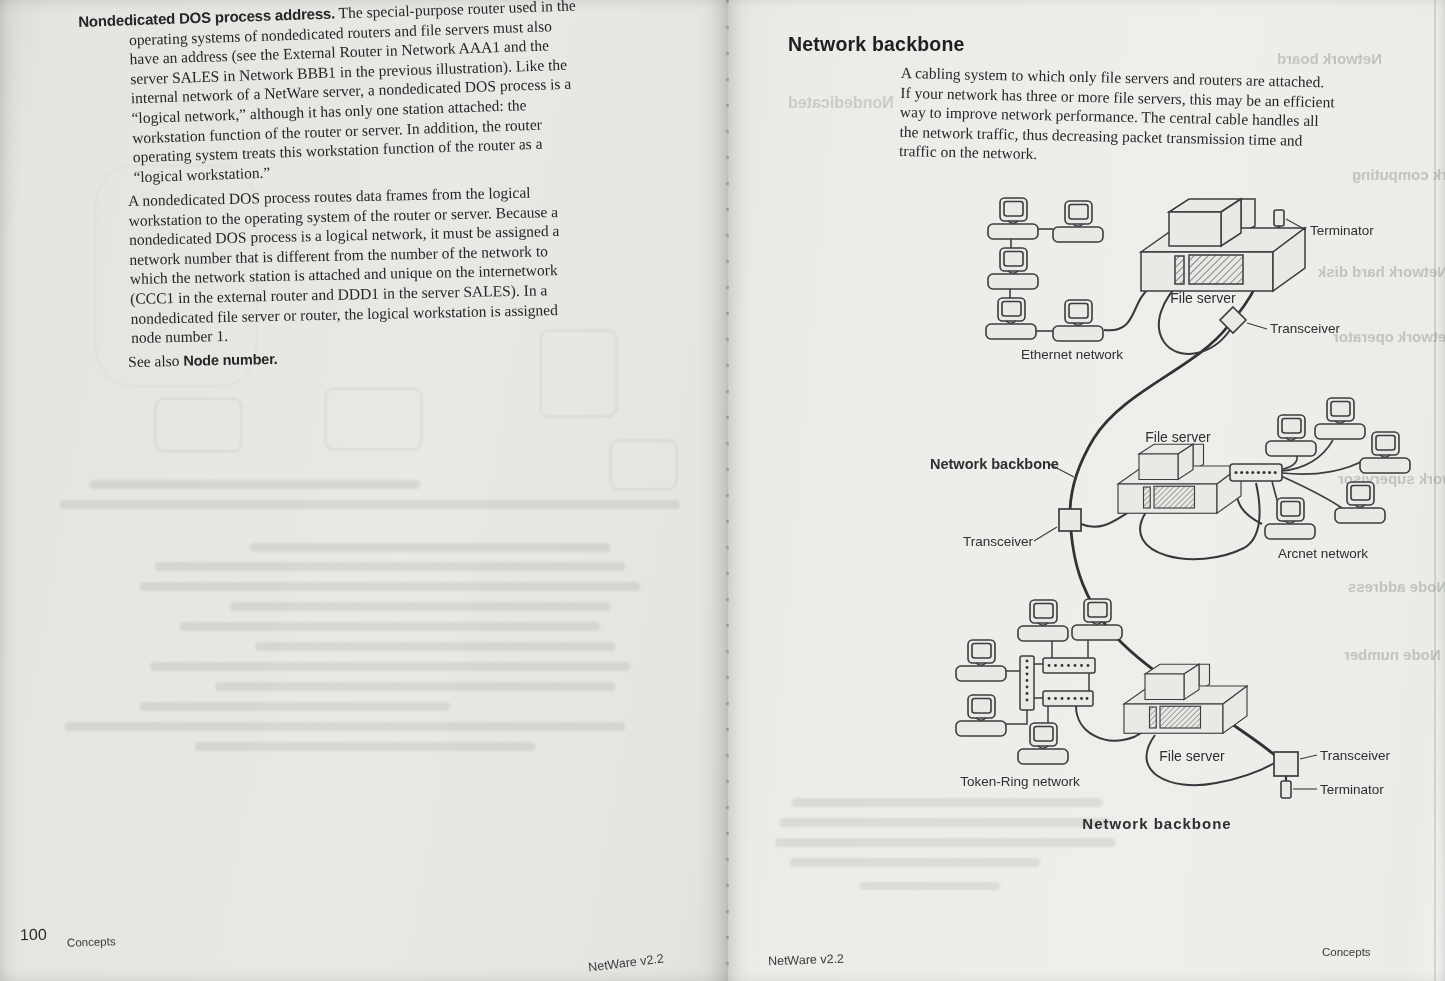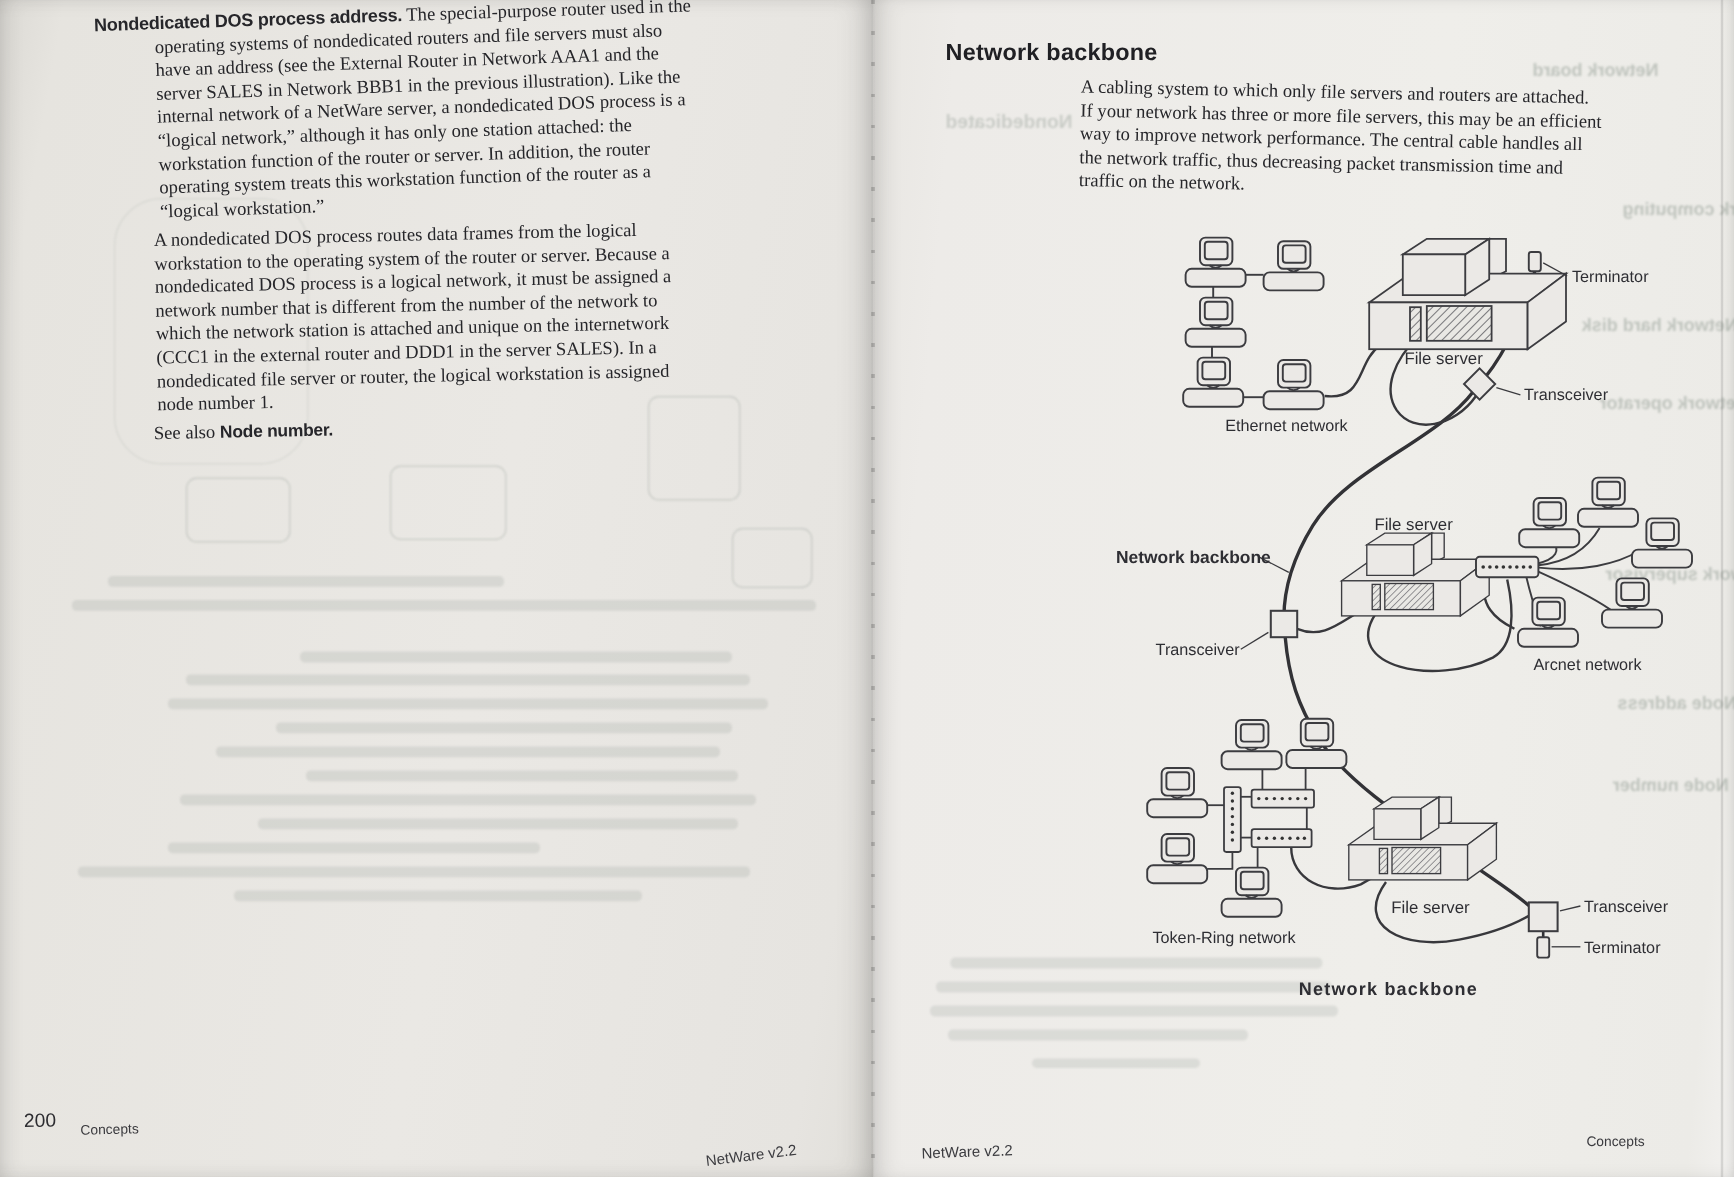--- a/index.html
+++ b/index.html
@@ -74,21 +74,21 @@
 workstation to the operating system of the router or server.  Because a
 nondedicated DOS process is a logical network, it must be assigned a
 network number that is different from the number of the network to
 which the network station is attached and unique on the internetwork
 (CCC1 in the external router and DDD1 in the server SALES).  In a
 nondedicated file server or router, the logical workstation is assigned
 node number 1.</p>
 
     <p class="abs body-text r1" style="left:128px;top:352px;margin:0;"><span>See also </span><span class="term" style="font-size:14.5px;">Node number.</span></p>
 
-    <div class="abs footnum" style="left:20px;top:926px;transform:rotate(-1deg);">200</div>
+    <div class="abs footnum" style="left:20px;top:926px;transform:rotate(-1deg);">100</div>
     <div class="abs footsec" style="left:67px;top:936px;transform:rotate(-1.5deg);">Concepts</div>
     <div class="abs footrun" style="left:588px;top:956px;transform:rotate(-7deg);">NetWare v2.2</div>
   </div>
 
   <div class="page page-right"></div>
 
   <div class="ghost-text" style="left:1277px;top:50px;font-size:15px;">Network board</div>
   <div class="ghost-text" style="left:788px;top:94px;font-size:16px;opacity:.8;">Nondedicated</div>
   <div class="ghost-text" style="left:1352px;top:166px;font-size:15px;">Network computing</div>
   <div class="ghost-text" style="left:1318px;top:263px;font-size:15px;">Network hard disk</div>

